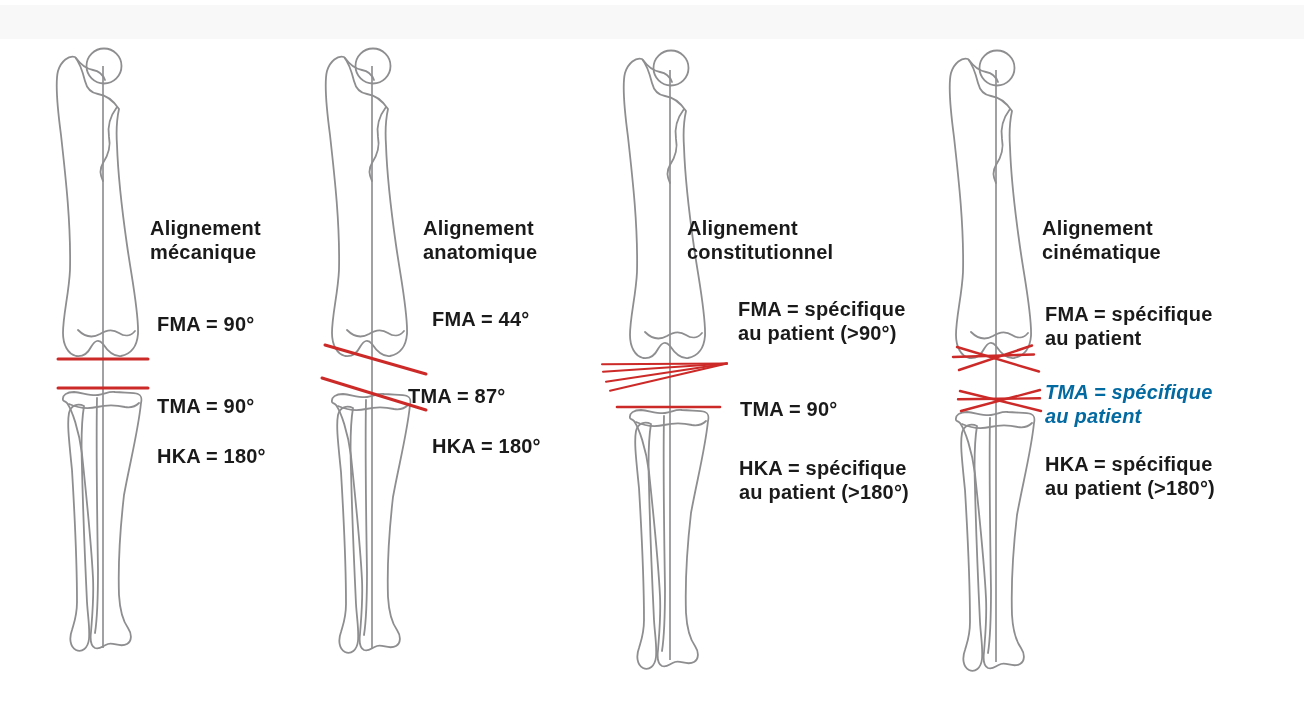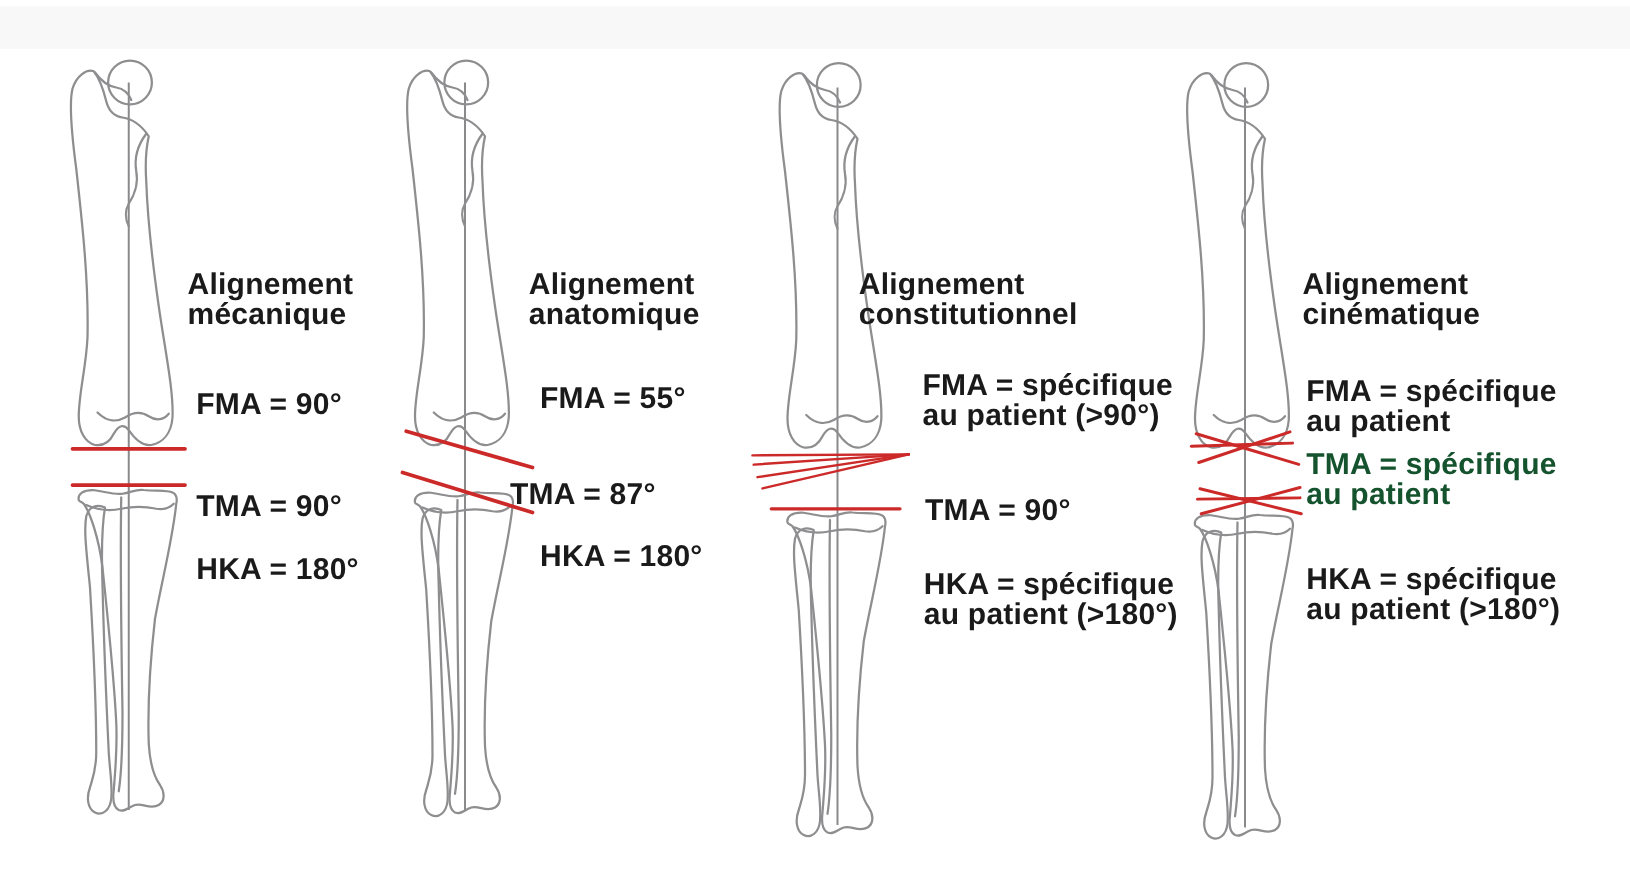--- a/index.html
+++ b/index.html
@@ -1,20 +1,20 @@
 <!DOCTYPE html>
 <html><head>
 <meta charset="utf-8">
 <style>
   html,body{margin:0;padding:0;background:#ffffff;}
   body{width:1304px;height:714px;position:relative;overflow:hidden;
        font-family:"Liberation Sans",sans-serif;}
   .top-band{position:absolute;left:0;top:5px;width:1304px;height:34px;}
   .fig-svg{position:absolute;left:0;top:0;}
-  .label{position:absolute;font-weight:700;font-size:24px;line-height:24px;
+  .label{position:absolute;font-weight:700;font-size:20px;line-height:24px;
          color:#1a1a1a;white-space:pre-line;letter-spacing:.2px;}
 </style>
 </head>
 <body>
 
 <div class="top-band" style="background:#f8f8f8;"></div>
 
 <svg class="fig-svg" width="1304" height="714" viewBox="0 0 1304 714">
   <defs>
 
@@ -138,32 +138,32 @@
 </svg>
 
 <div class="label" style="left: 150px; top: 216px; color: rgb(26, 26, 26);">Alignement
 mécanique</div>
 <div class="label" style="left: 157px; top: 312px; color: rgb(26, 26, 26); text-align: right;">FMA = 90°</div>
 <div class="label" style="left: 157px; top: 394px; color: rgb(26, 26, 26);">TMA = 90°</div>
 <div class="label" style="left: 157px; top: 444px; color: rgb(26, 26, 26);">HKA = 180°</div>
 
 <div class="label" style="left: 423px; top: 216px; color: rgb(26, 26, 26);">Alignement
 anatomique</div>
-<div class="label" style="left: 432px; top: 307px; color: rgb(26, 26, 26);">FMA = 55°</div>
+<div class="label" style="left: 432px; top: 307px; color: rgb(26, 26, 26);">FMA = 44°</div>
 <div class="label" style="left: 408px; top: 384px; color: rgb(26, 26, 26);">TMA = 87°</div>
 <div class="label" style="left: 432px; top: 434px; color: rgb(26, 26, 26);">HKA = 180°</div>
 
 <div class="label" style="left: 687px; top: 216px; color: rgb(26, 26, 26);">Alignement
 constitutionnel</div>
 <div class="label" style="left: 738px; top: 297px; color: rgb(26, 26, 26);">FMA = spécifique
 au patient (&gt;90°)</div>
 <div class="label" style="left: 740px; top: 397px; color: rgb(26, 26, 26);">TMA = 90°</div>
 <div class="label" style="left: 739px; top: 456px; color: rgb(26, 26, 26);">HKA = spécifique
 au patient (&gt;180°)</div>
 
 <div class="label" style="left: 1042px; top: 216px; color: rgb(26, 26, 26);">Alignement
 cinématique</div>
 <div class="label" style="left: 1045px; top: 302px; color: rgb(26, 26, 26);">FMA = spécifique
 au patient</div>
-<div class="label" style="left: 1045px; top: 360px; color: #14532d;">TMA = spécifique
+<div class="label" style="left: 1045px; top: 380px; color: #0369a1; font-style: italic;">TMA = spécifique
 au patient</div>
 <div class="label" style="left: 1045px; top: 452px; color: rgb(26, 26, 26);">HKA = spécifique
 au patient (&gt;180°)</div>
 
 </body></html>

